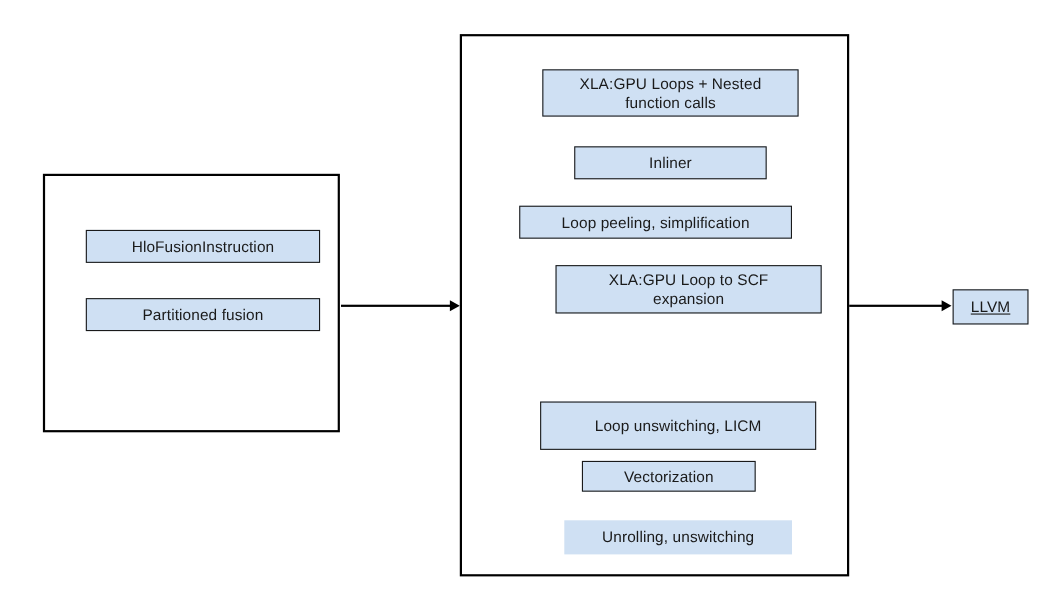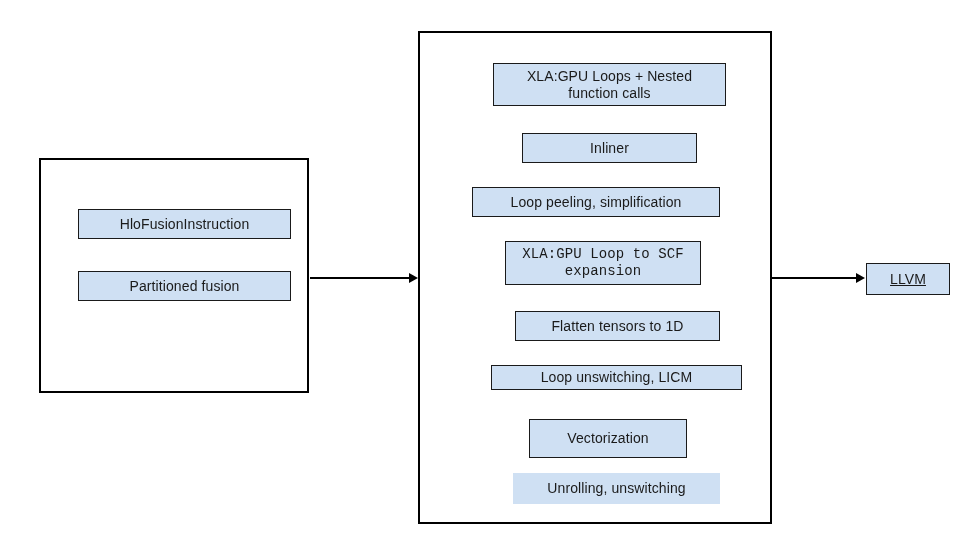--- a/index.html
+++ b/index.html
@@ -82,29 +82,28 @@
 
   <div class="container-box" style="left:418px; top:31px; width:354px; height:493px;"></div>
 
   <div class="node" style="left:522px; top:133px; width:175px; height:30px;">Inliner</div>
 
   <div class="node" style="left:493px; top:63px; width:233px; height:43px;">XLA:GPU Loops + Nested
 function calls</div>
 
   <div class="node" style="left:472px; top:187px; width:248px; height:30px;">Loop peeling, simplification</div>
 
-  <div class="node" style="left:505px; top:241px; width:196px; height:44px;font-family:Liberation Mono, monospace;">XLA:GPU Loop to SCF
+  <div class="node" style="left:505px; top:241px; width:242px; height:44px;">XLA:GPU Loop to SCF
 expansion</div>
 
-  <div class="node" style="left:515px; top:311px; width:205px; height:30px;">Flatten tensors to 1D</div>
 
-  <div class="node" style="left:491px; top:365px; width:251px; height:25px;">Loop unswitching, LICM</div>
+  <div class="node" style="left:491px; top:365px; width:251px; height:44px;">Loop unswitching, LICM</div>
 
-  <div class="node" style="left:529px; top:419px; width:158px; height:39px;">Vectorization</div>
+  <div class="node" style="left:529px; top:419px; width:158px; height:28px;">Vectorization</div>
 
   <div class="node borderless" style="left:513px; top:473px; width:207px; height:31px;">Unrolling, unswitching</div>
 
   <div class="connector" style="left:772px; top:277px; width:85px;"></div>
   <div class="arrowhead" style="left:856px; top:273px;"></div>
 
-  <div class="node" style="left:866px; top:263px; width:84px; height:32px;text-decoration:underline;">LLVM</div>
+  <div class="node" style="left:866px; top:263px; width:69px; height:32px;text-decoration:underline;">LLVM</div>
 
 </div>
 
 </body></html>

